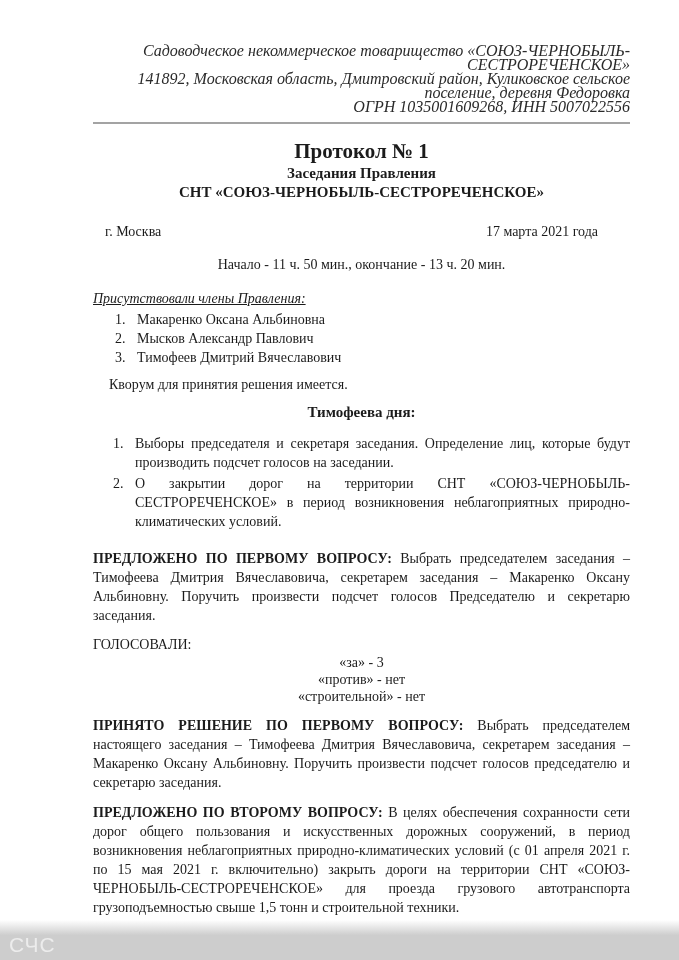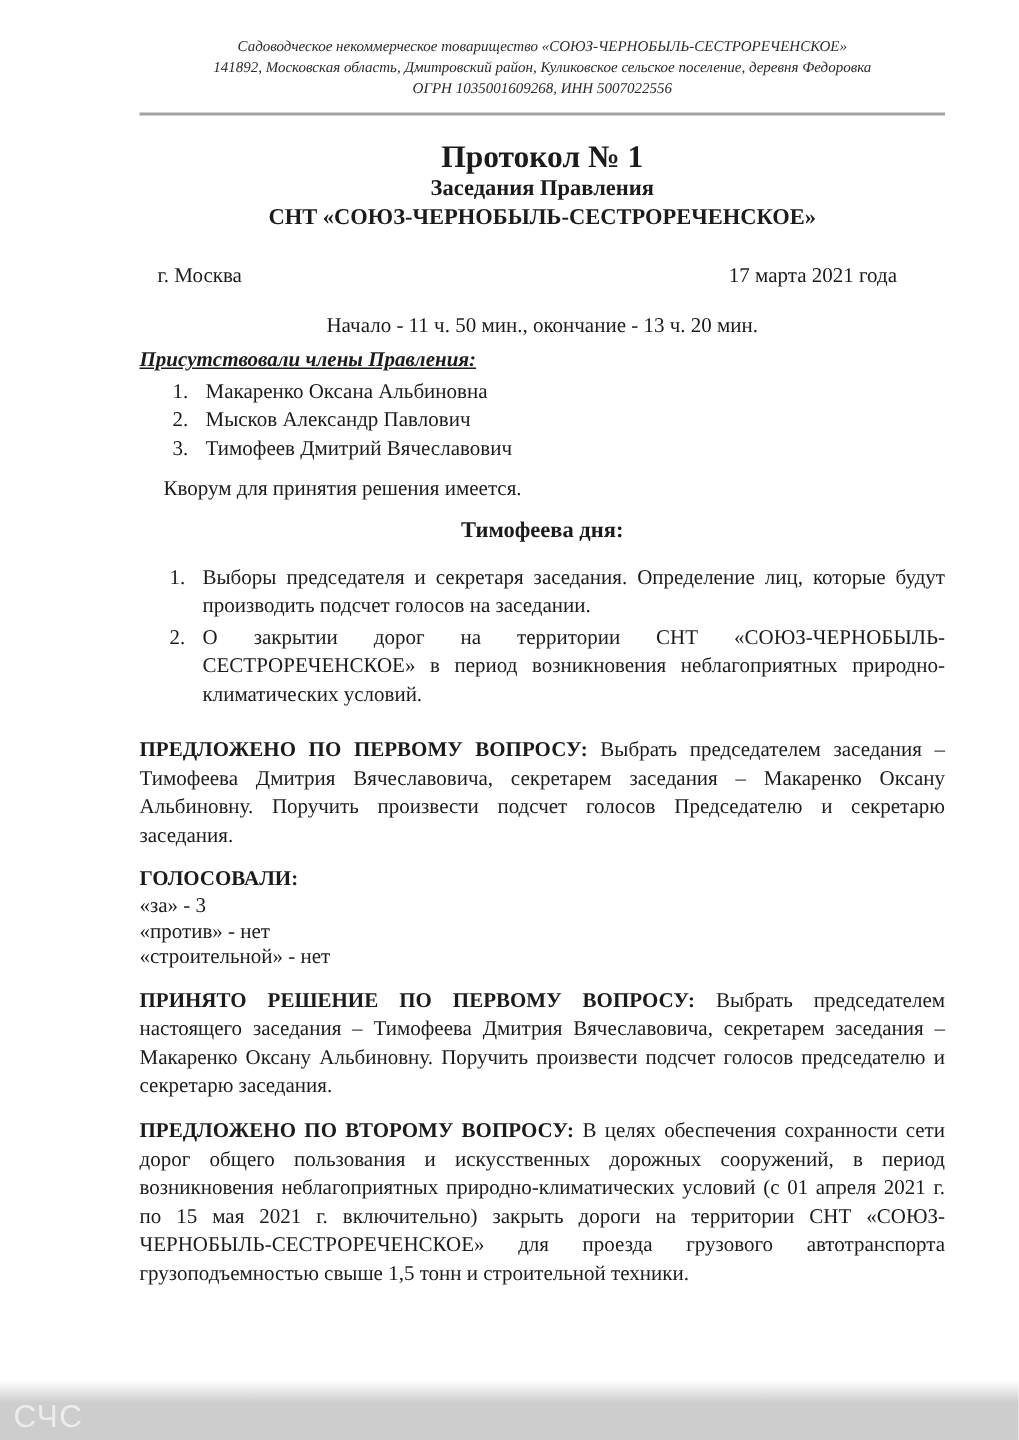--- a/index.html
+++ b/index.html
@@ -13,64 +13,64 @@
   }
   .doc {
     position: absolute;
     left: 93px;
     top: 0;
     width: 537px;
     font-size: 14px;
     line-height: 19px;
   }
   .org-header {
-    padding-top: 25px;
-    text-align: center;
+    padding-top: 44px;
+    text-align: right;
     font-style: italic;
-    font-size: 10px;
+    font-size: 16px;
     line-height: 14px;
     color: #2a2a2a;
   }
   .rule {
     border: 0;
     border-top: 2px solid var(--rule, #a3a3a3);
     margin: 8px 0 0 0;
   }
   .title-block { margin-top: 14px; text-align: center; font-weight: bold; }
   .title-main { font-size: 21px; line-height: 26px; }
   .title-sub  { font-size: 15px; line-height: 19px; }
   .meta-row { margin-top: 20px; display: flex; justify-content: space-between; align-items: center; }
   .meta-row .city { padding-left: 12px; }
   .meta-row .date { padding-right: 32px; }
   .time-line { margin-top: 14px; text-align: center; }
   .attendees-heading {
-    margin-top: 4px;
-    font-weight: bold;
+    margin-top: 15px;
+    font-weight: normal;
     font-style: italic;
     text-decoration: underline;
   }
   ol { list-style: none; }
   .members { margin-top: 2px; }
   .members li { position: relative; padding-left: 44px; line-height: 19px; }
   .li-num { position: absolute; left: 22px; }
   .quorum { margin-top: 8px; font-weight: normal; margin-left: 16px; }
   .section-heading { margin-top: 9px; text-align: center; font-weight: bold; font-size: 15px; }
   .agenda { margin-top: 12px; }
   .agenda li {
     position: relative;
     padding-left: 42px;
     text-align: justify;
     line-height: 19px;
     margin-bottom: 2px;
   }
   .agenda .li-num { left: 20px; }
   .para { text-align: justify; line-height: 19px; }
   .q1-proposal { margin-top: 18px; }
-  .vote-heading { margin-top: 10px; font-weight: bold; }
-  .vote-line { line-height: 17px; }
+  .vote-heading { margin-top: 10px; font-weight: normal; }
+  .vote-line { line-height: 17px; text-align: center; }
   .q1-decision { margin-top: 11px; }
   .q2-proposal { margin-top: 11px; }
   .plabel { font-weight: bold; margin-top: 24px; }
   .footer-band {
     position: absolute;
     left: 0;
     bottom: 0;
     width: 100%;
     height: 40px;
     background: linear-gradient(180deg,

